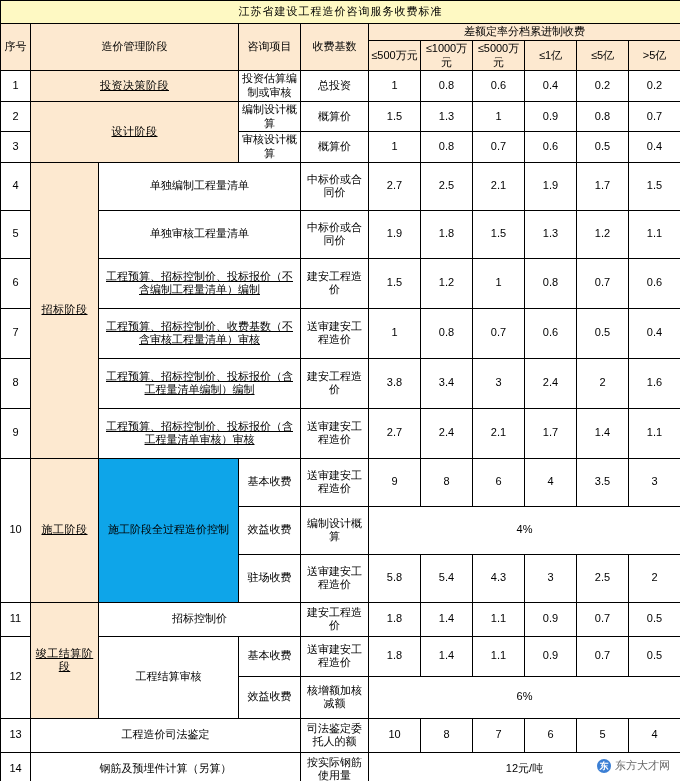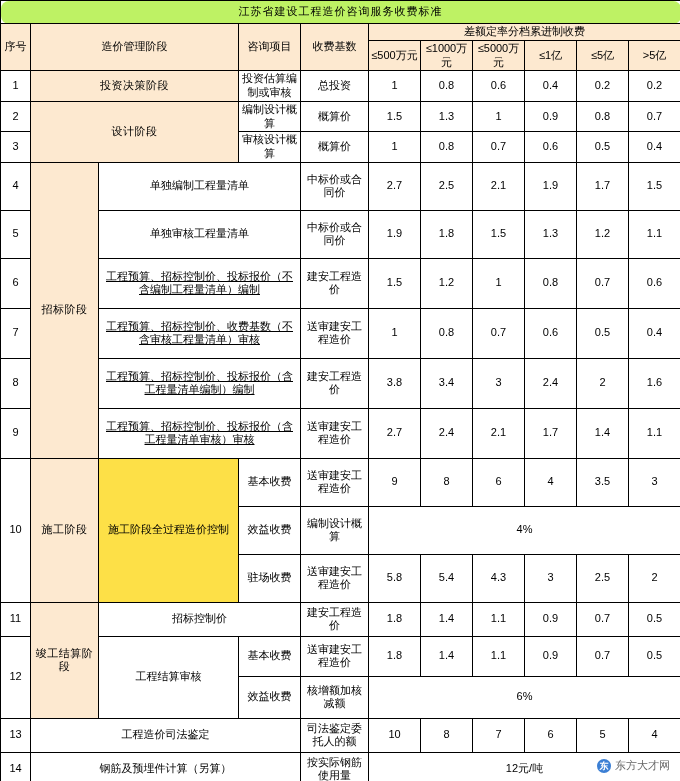--- a/index.html
+++ b/index.html
@@ -24,47 +24,47 @@
     border: 1px solid #000000;
     font-size: 11px;
     text-align: center;
     vertical-align: middle;
     padding: 1px 2px;
     line-height: 1.25;
     color: #000000;
     font-weight: normal;
   }
   .title-cell {
-    background: #bef264;
+    background: #fef9c3;
     color: #ffffff;
     font-weight: bold;
     font-size: 14px;
     letter-spacing: 1px;
     height: 20px;
     padding: 2px 0;
-    border-radius: 8px;
   }
   .hdr {
     background: #fde9d0;
     font-weight: bold;
     font-size: 12px;
   }
   .hdr-sub {
     background: #fde9d0;
     font-weight: bold;
     font-size: 11px;
   }
   .stage {
     background: #fde9d0;
     font-weight: bold;
     font-size: 12.5px;
     letter-spacing: 0.5px;
+    text-decoration: underline;
   }
   .stage-sm {
-    background: #fde047;
+    background: #0ea5e9;
     font-weight: bold;
     font-size: 11.5px;
     font-family: Liberation Serif, serif;
   }
   .item {
     font-size: 12px;
     text-align: center;
   }
   .item-left {
     font-size: 11.5px;

